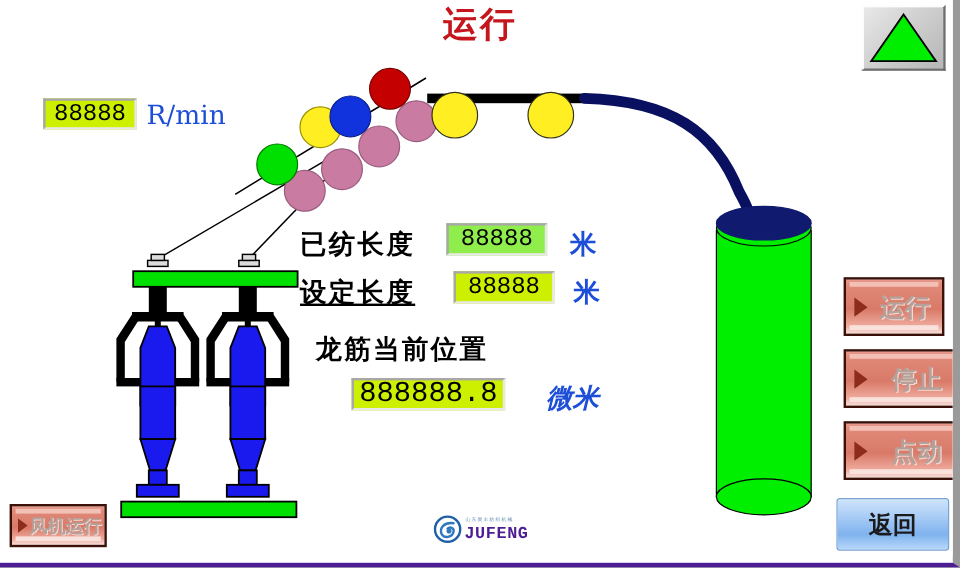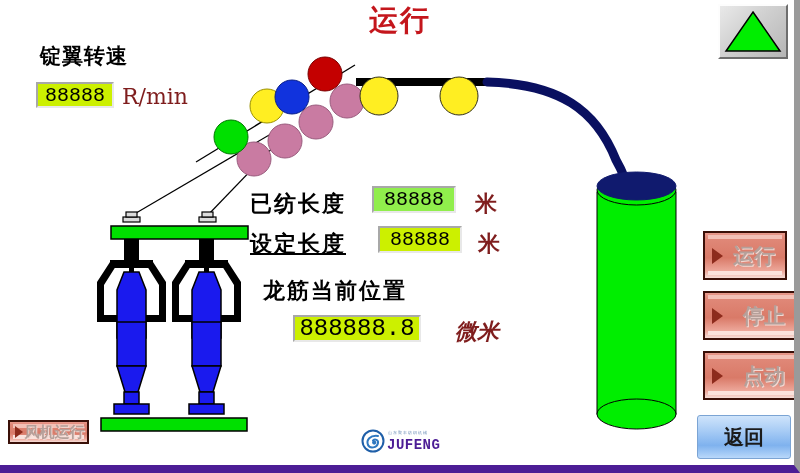--- a/index.html
+++ b/index.html
@@ -5,21 +5,21 @@
   html,body{margin:0;padding:0;background:#808080;}
   body{font-family:"DejaVu Sans","Liberation Sans",sans-serif;}
 
   #screen{
     position:relative;
     width:800px;height:473px;
     background:#ffffff;
     overflow:hidden;
     box-sizing:border-box;
     border-right:6px solid #9a9a9a;
-    border-bottom:8px solid #4c1d95;
+    border-bottom:4px solid #4c1d95;
   }
   #canvas{position:absolute;left:0;top:0;width:794px;height:463px;background:#ffffff;overflow:hidden;}
 
   
   #title{
     position:absolute;left:330px;top:2px;width:140px;
     text-align:center;
     font-family:"DejaVu Sans","Liberation Sans",sans-serif;
     font-size:29px;font-weight:bold;color:#c4161c;
     letter-spacing:2px;
@@ -55,21 +55,21 @@
     display:flex;align-items:center;justify-content:center;
     font-family:Liberation Mono, monospace;
     color:#000;font-weight:normal;letter-spacing:0px;
   }
   .val-yellowgreen{background:#ccf000;}
   .val-green{background:#90ee4c;}
 
   .unit{
     position:absolute;
     font-family:"DejaVu Sans","Liberation Sans",sans-serif;
-    font-weight:bold;color:#7f1d1d;white-space:nowrap;
+    font-weight:bold;color:#1d4ed8;white-space:nowrap;
   }
   .unit-ascii{font-family:"DejaVu Serif","Liberation Serif",serif;font-weight:normal;}
 
   
   .sbtn{
     position:absolute;box-sizing:border-box;
     background:linear-gradient(180deg,#e8998c 0%,#e08878 12%,#d97a68 55%,#eea99c 85%,#f6ded8 100%);
     border:2px solid #3a1008;
     padding:0;
   }
@@ -209,21 +209,20 @@
     </svg>
 
     <div id="title">运行</div>
 
     <div id="upbtn">
       <svg width="58" height="45" viewBox="0 0 58 45">
         <polygon points="29,3 56,42 2,42" fill="#00ee00" stroke="#000000" stroke-width="1.5"></polygon>
       </svg>
     </div>
 
-    <div class="cnlabel" style="left:40px;top:42px;font-size:21px;letter-spacing:1px;">锭翼转速</div>
     <div class="valbox val-yellowgreen" style="left:36px;top:82px;width:78px;height:26px;font-size:20px;">88888</div>
     <div class="unit unit-ascii" style="left:122px;top:84px;font-size:22px;">R/min</div>
 
     <div class="cnlabel" style="left:250px;top:189px;font-size:22px;letter-spacing:2px;">已纺长度</div>
     <div class="valbox val-green" style="left:372px;top:186px;width:84px;height:27px;font-size:20px;">88888</div>
     <div class="unit" style="left:475px;top:189px;font-size:22px;">米</div>
 
     <div class="cnlabel" style="left:250px;top:229px;font-size:22px;letter-spacing:2px;text-decoration:underline;">设定长度</div>
     <div class="valbox val-yellowgreen" style="left:378px;top:226px;width:84px;height:27px;font-size:20px;">88888</div>
     <div class="unit" style="left:478px;top:229px;font-size:22px;">米</div>
@@ -246,21 +245,21 @@
       <span class="stext" style="font-size:21px;">停止</span>
     </div>
 
     <div class="sbtn" style="left:703px;top:351px;width:104px;height:49px;">
       <span class="hl"></span>
       <span class="lowl"></span>
       <span class="arrow"></span>
       <span class="stext" style="font-size:21px;">点动</span>
     </div>
 
-    <div class="sbtn" style="left:8px;top:420px;width:81px;height:24px;padding-left:36px;">
+    <div class="sbtn" style="left:8px;top:420px;width:81px;height:36px;padding-left:36px;">
       <span class="hl"></span>
       <span class="lowl"></span>
       <span class="arrow" style="border-top-width:6px;border-bottom-width:6px;border-left-width:8px;left:5px;"></span>
       <span class="stext" style="left:16px;font-size:15px;">风机运行</span>
     </div>
 
     <div id="returnbtn">返回</div>
 
     <div id="logo">
       <svg width="24" height="24" viewBox="0 0 24 24">

